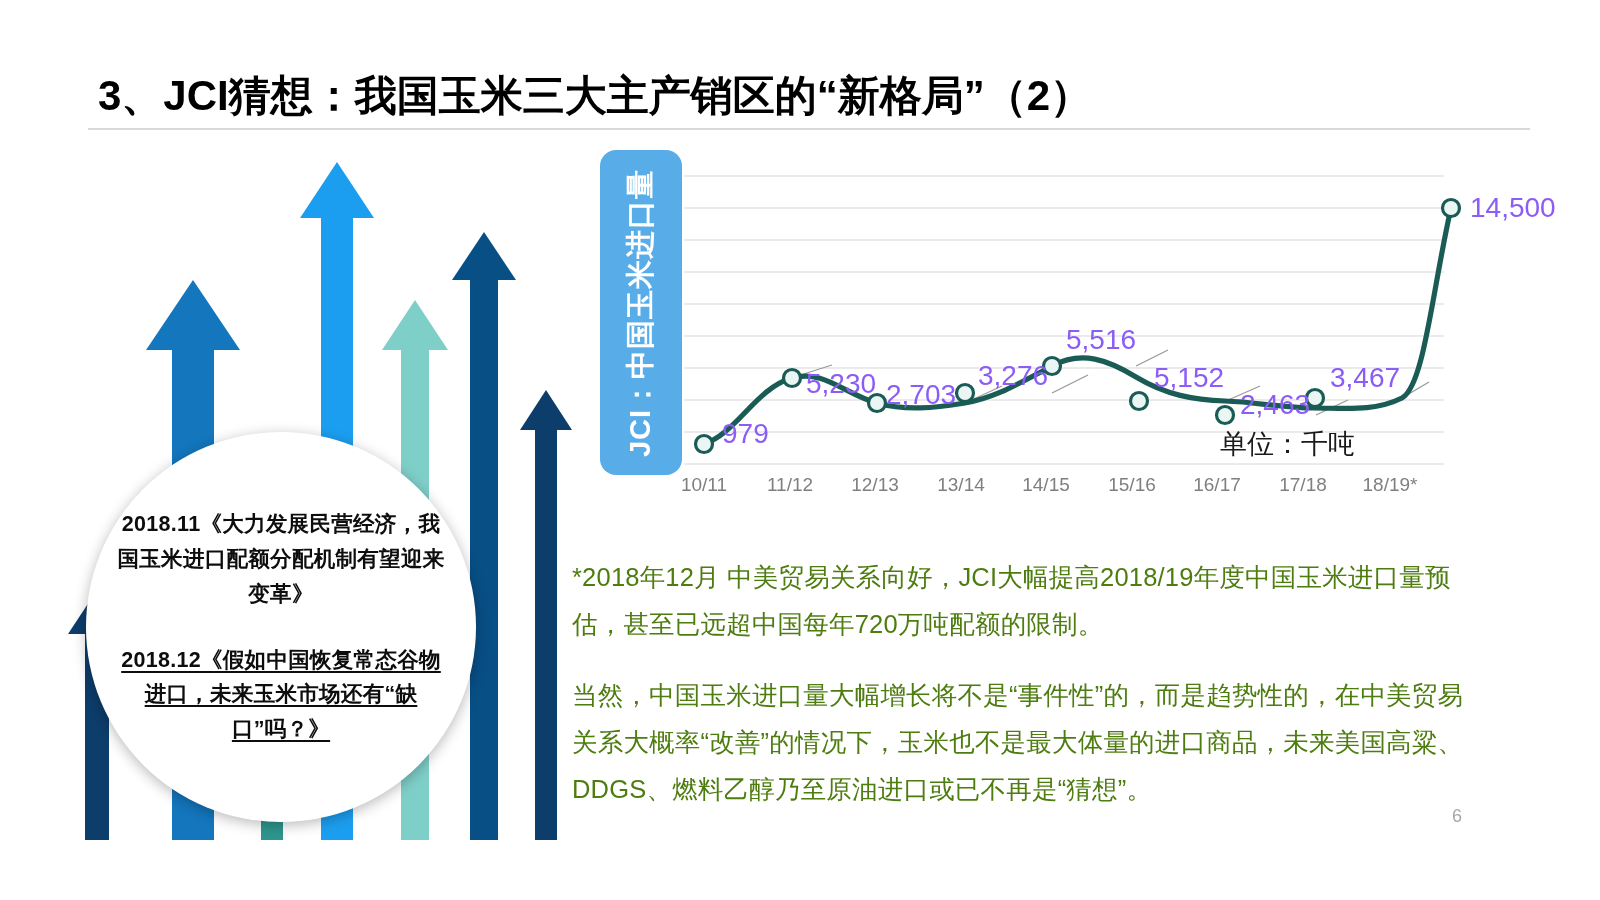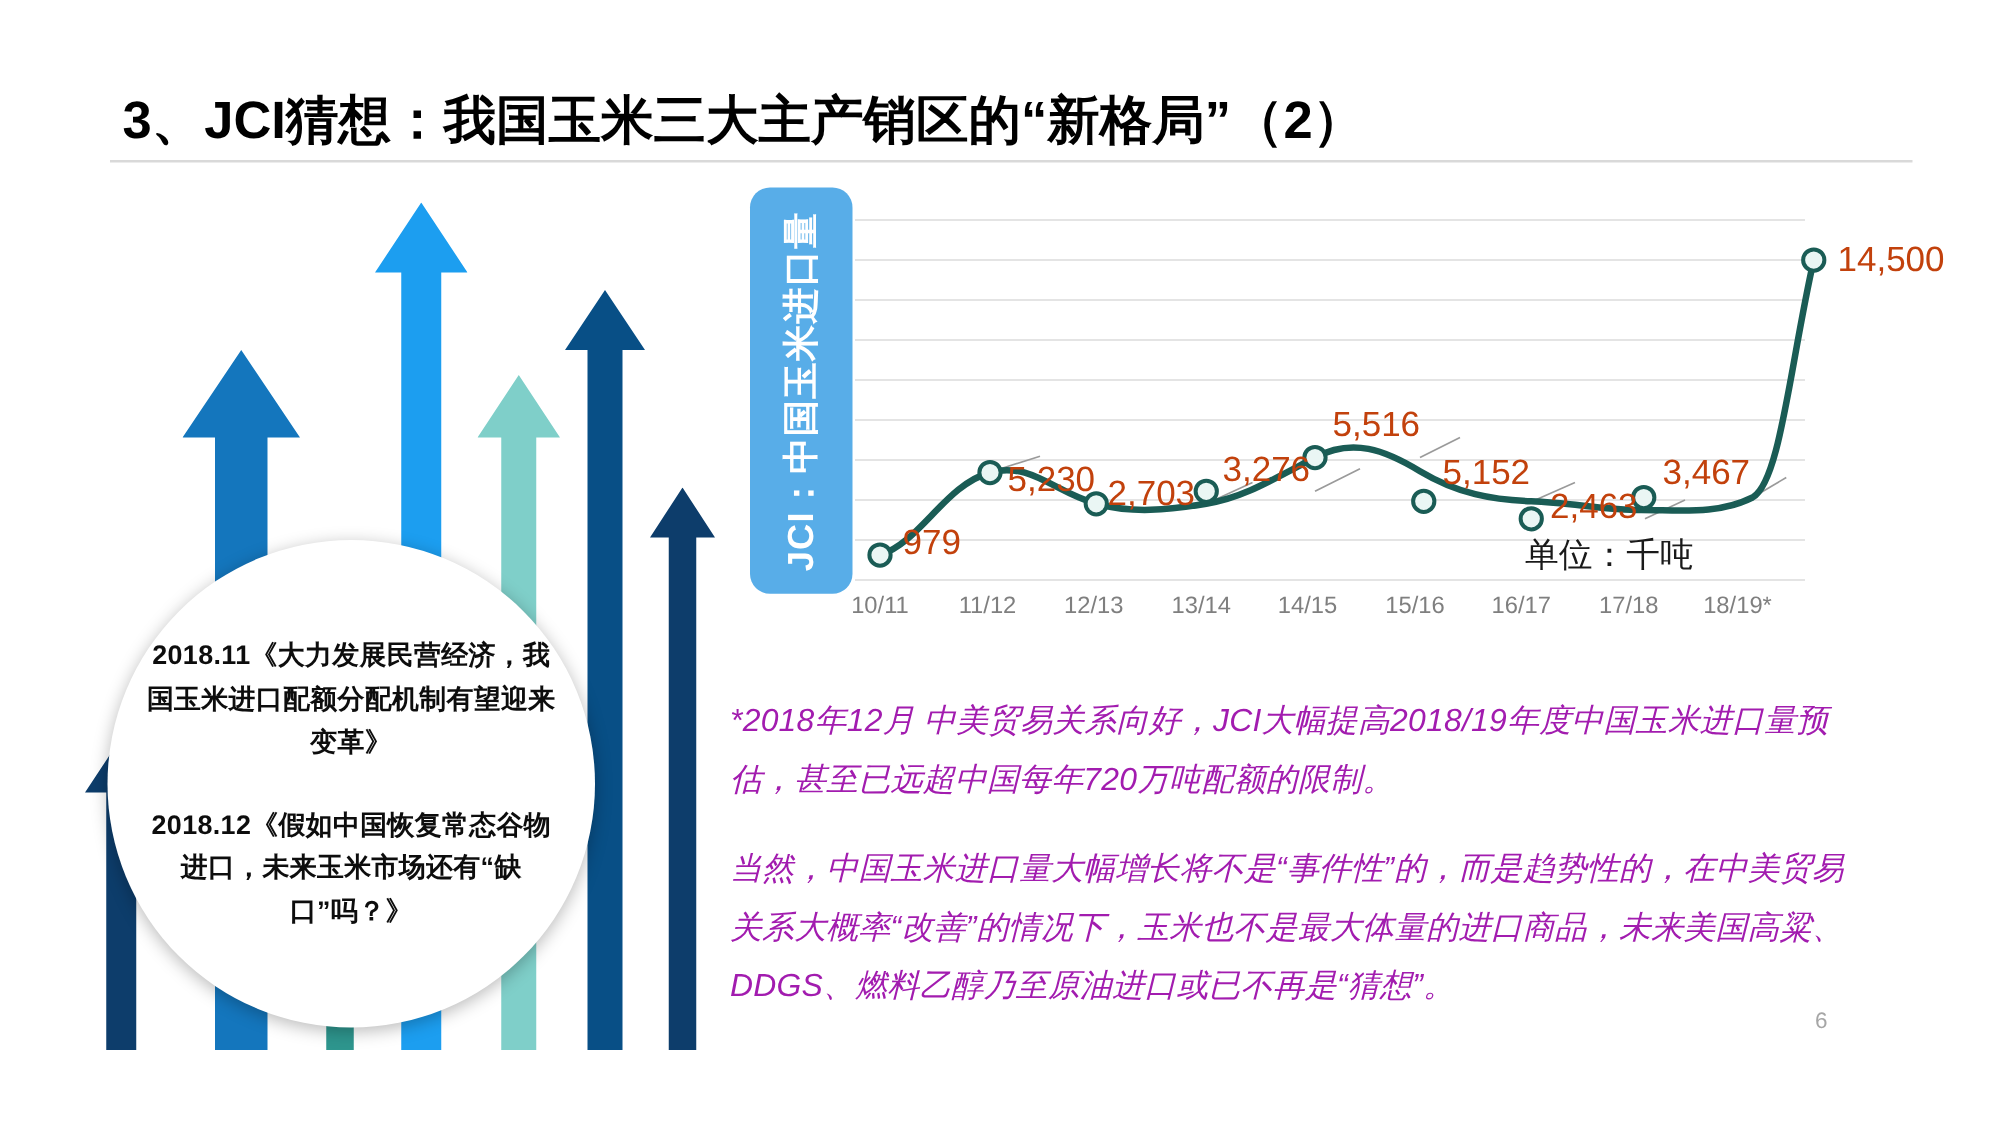--- a/index.html
+++ b/index.html
@@ -61,20 +61,21 @@
   }
   .circle-text {
     text-align: center;
     font-size: 21.5px;
     font-weight: bold;
     color: #0d0d0d;
     line-height: 1.62;
     letter-spacing: 0.3px;
   }
   .circle-text.second {
+    text-decoration: underline;
     text-underline-offset: 4px;
     margin-top: 6px;
     text-align: center;
   }
 
   
   .chart-block {
     position: absolute;
     left: 584px; top: 150px;
     width: 920px; height: 360px;
@@ -124,35 +125,34 @@
     font-size: 19px;
     color: #7f7f7f;
     text-align: center;
     transform: translateX(-50%);
     white-space: nowrap;
   }
 
   .dlabel {
     position: absolute;
     font-size: 28px;
-    color: #c2410c;
+    color: #8b5cf6;
     white-space: nowrap;
     transform: translate(0, -50%);
   }
 
   
   .body-text {
     position: absolute;
-    left: 584px;
+    left: 572px;
     width: 905px;
     font-size: 25.5px;
-    color: #a21caf;
+    color: #4d7c0f;
     line-height: 1.85;
     letter-spacing: 0.2px;
-    font-style: italic;
   }
   .para1 { top: 554px; }
   .para2 { top: 672px; }
 
   
   .page-number {
     position: absolute;
     left: 1452px; top: 806px;
     font-size: 18px;
     color: #a6a6a6;

